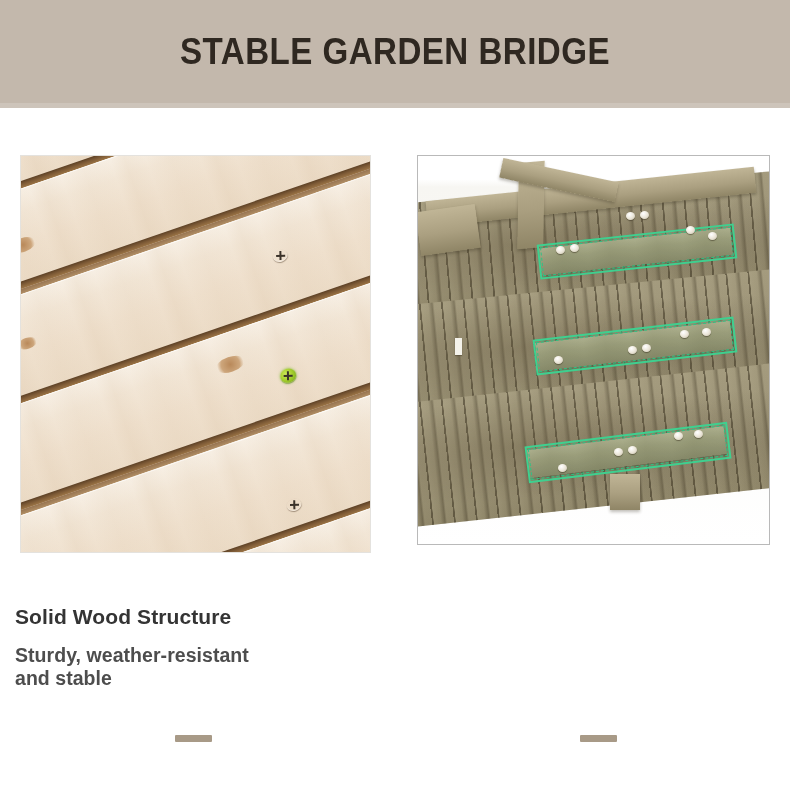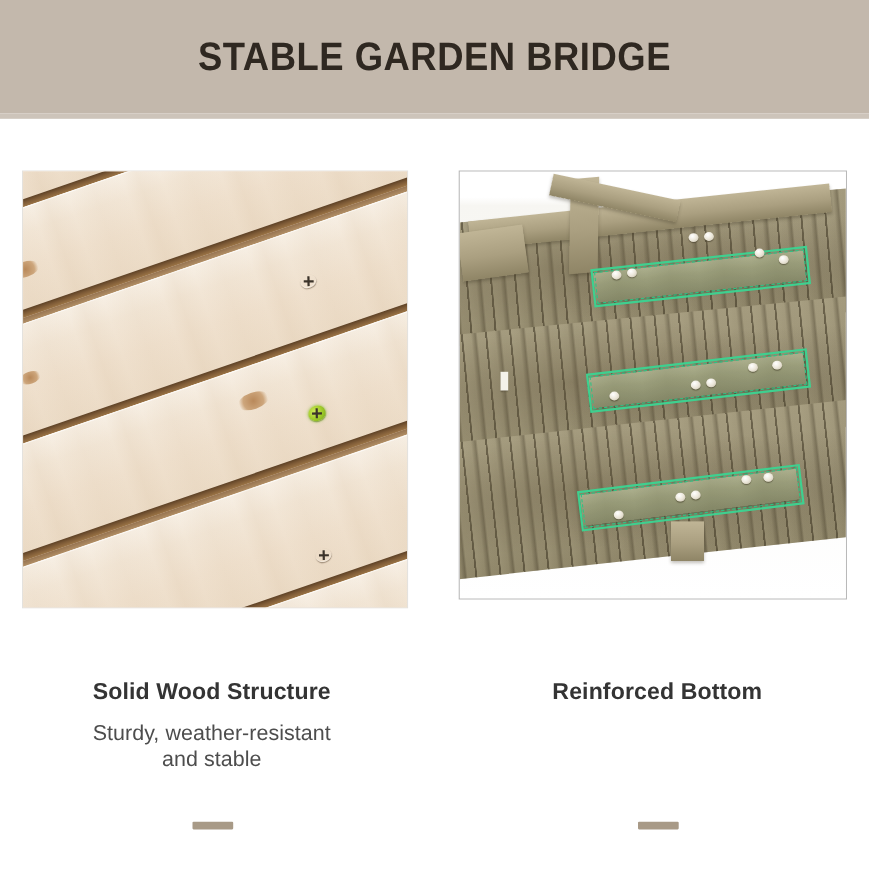--- a/index.html
+++ b/index.html
@@ -167,32 +167,32 @@
     position:absolute;width:7px;height:17px;
     background:#f4f2ea;
     box-shadow:0 1px 1px rgba(60,52,34,.4);
   }
 
   
   .captions{
     position:absolute;left:0;top:558px;width:790px;height:234px;
   }
   .cap{
-    position:absolute;top:12px;width:355px;text-align:center;
+    position:absolute;top:0;width:355px;
   }
   .cap-left{left:15px;}
   .cap-right{left:420px;}
   .cap-title{
     font-size:21px;font-weight:bold;color:#343434;
     letter-spacing:0.1px;
     margin:0;padding-top:46px;
     line-height:26px;
   }
   .cap-body{
-    font-size:19.5px;font-weight:normal;color:#4d4d4d;
+    font-size:19.5px;font-weight:bold;color:#4d4d4d;
     line-height:23px;
     margin:0;padding-top:14px;
     letter-spacing:0.05px;
   }
   .cap-divider{
     position:absolute;top:177px;left:50%;
     width:37px;height:7px;margin-left:-18px;
     background:#a89a87;
     border-radius:1px;
   }
@@ -293,19 +293,18 @@
   <div class="cap cap-left">
     <div class="cap-title">Solid Wood Structure</div>
     <div class="cap-body">
       <span>Sturdy, weather-resistant</span><br>
       <span>and stable</span>
     </div>
     <div class="cap-divider"></div>
   </div>
 
   <div class="cap cap-right">
-    <div class="cap-title">Reinforced Bottom</div>
     <div class="cap-body">
       <br>
     </div>
     <div class="cap-divider"></div>
   </div>
 </div>
 
 </body></html>

